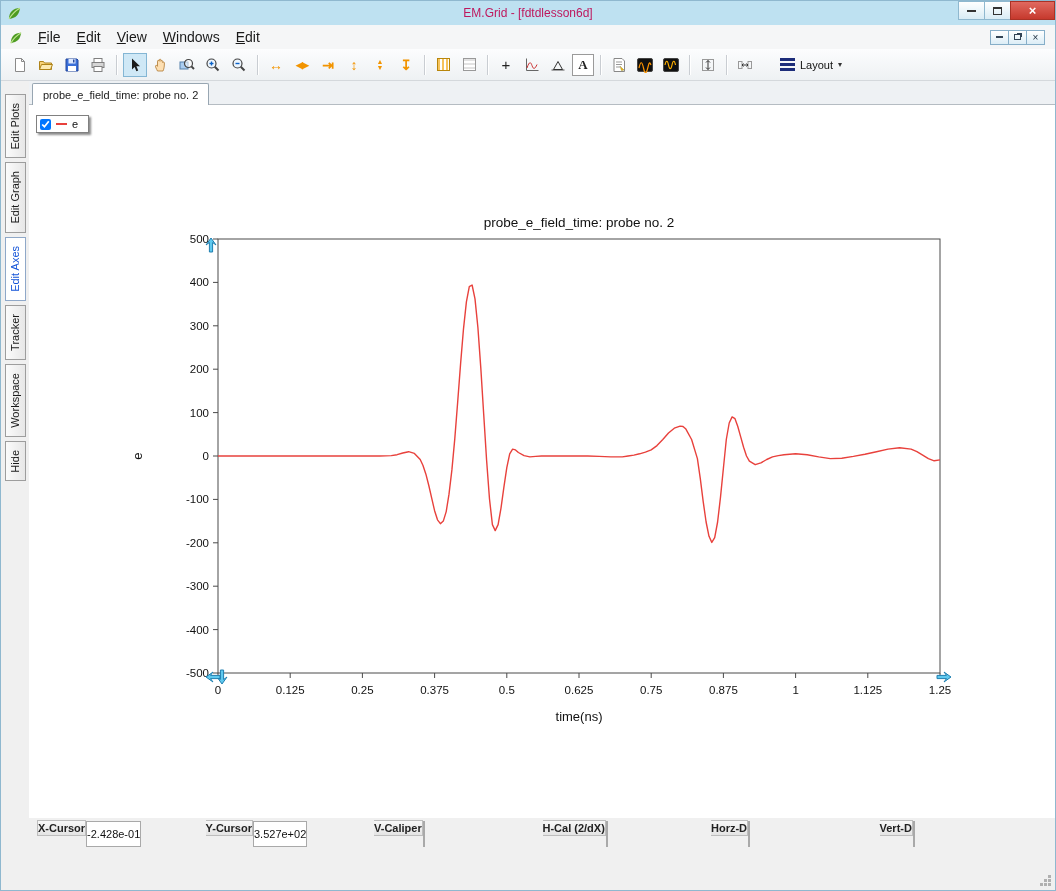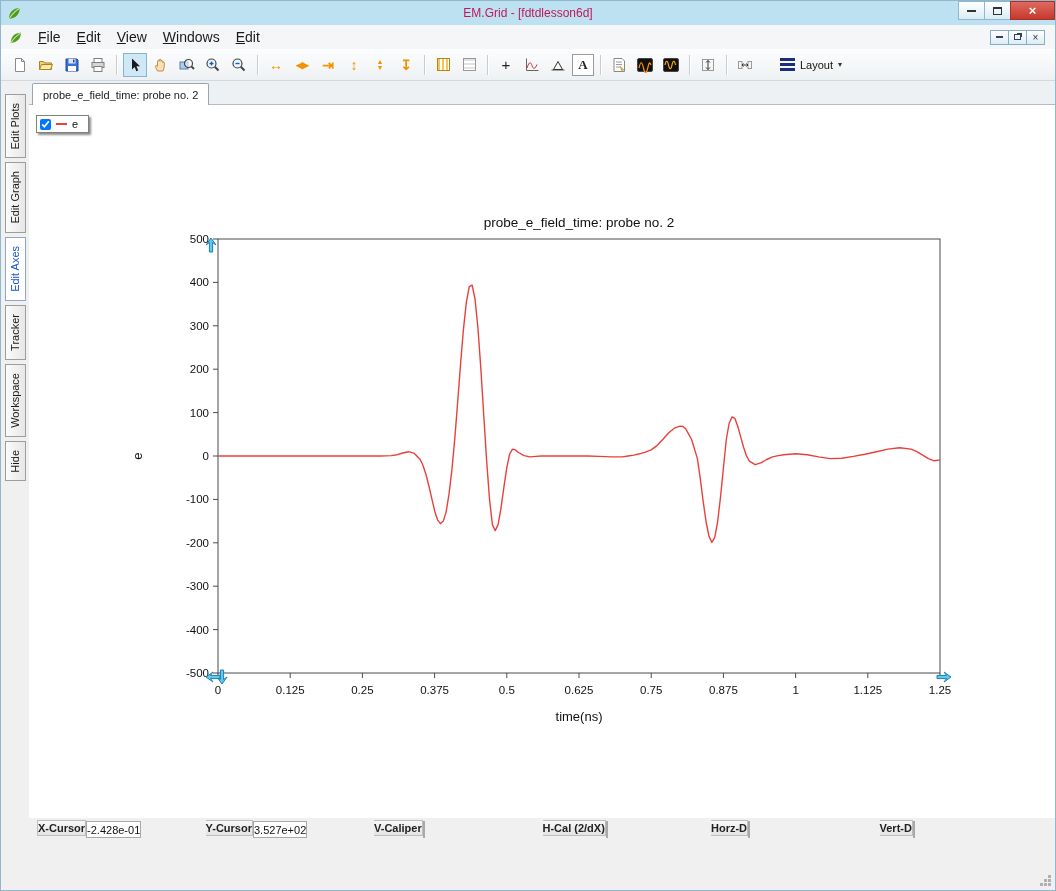--- a/index.html
+++ b/index.html
@@ -79,21 +79,21 @@
   .legend input { width: 11px; height: 11px; margin: 0; }
   .legend .swatch { width: 11px; height: 2px; background: #e8413c; }
   .legend .lbl { font-size: 11px; color: #111; }
 
   
   .statusbar { height: 38px; padding: 2px 7px 0 36px; display: flex; background: #f0f0f0; flex: 0 0 auto; }
   .scol { flex: 1 1 0; display: flex; flex-direction: row; min-width: 0; }
   .shead { height: 16px; background: linear-gradient(#f8f8f8,#e4e4e4); border: 1px solid #bdbdbd; border-left-width: 0;
            font-size: 11px; font-weight: bold; display: flex; align-items: center; justify-content: center; color: #222; }
   .scol:first-child .shead { border-left-width: 1px; }
-  .sval { height: 17px; background: #fff; border: 1px solid #a9a9a9; margin: 1px 1px 0 0;
+  .sval { height: 26px; background: #fff; border: 1px solid #a9a9a9; margin: 1px 1px 0 0;
           font-size: 11px; display: flex; align-items: center; justify-content: center; color: #111; }
   .bottomstrip { height: 34px; position: relative; background: #f0f0f0; flex: 0 0 auto; }
   .grip { position: absolute; right: 3px; bottom: 3px; }
 </style>
 </head>
 <body>
 
 <div class="window">
 
   <div class="titlebar">

